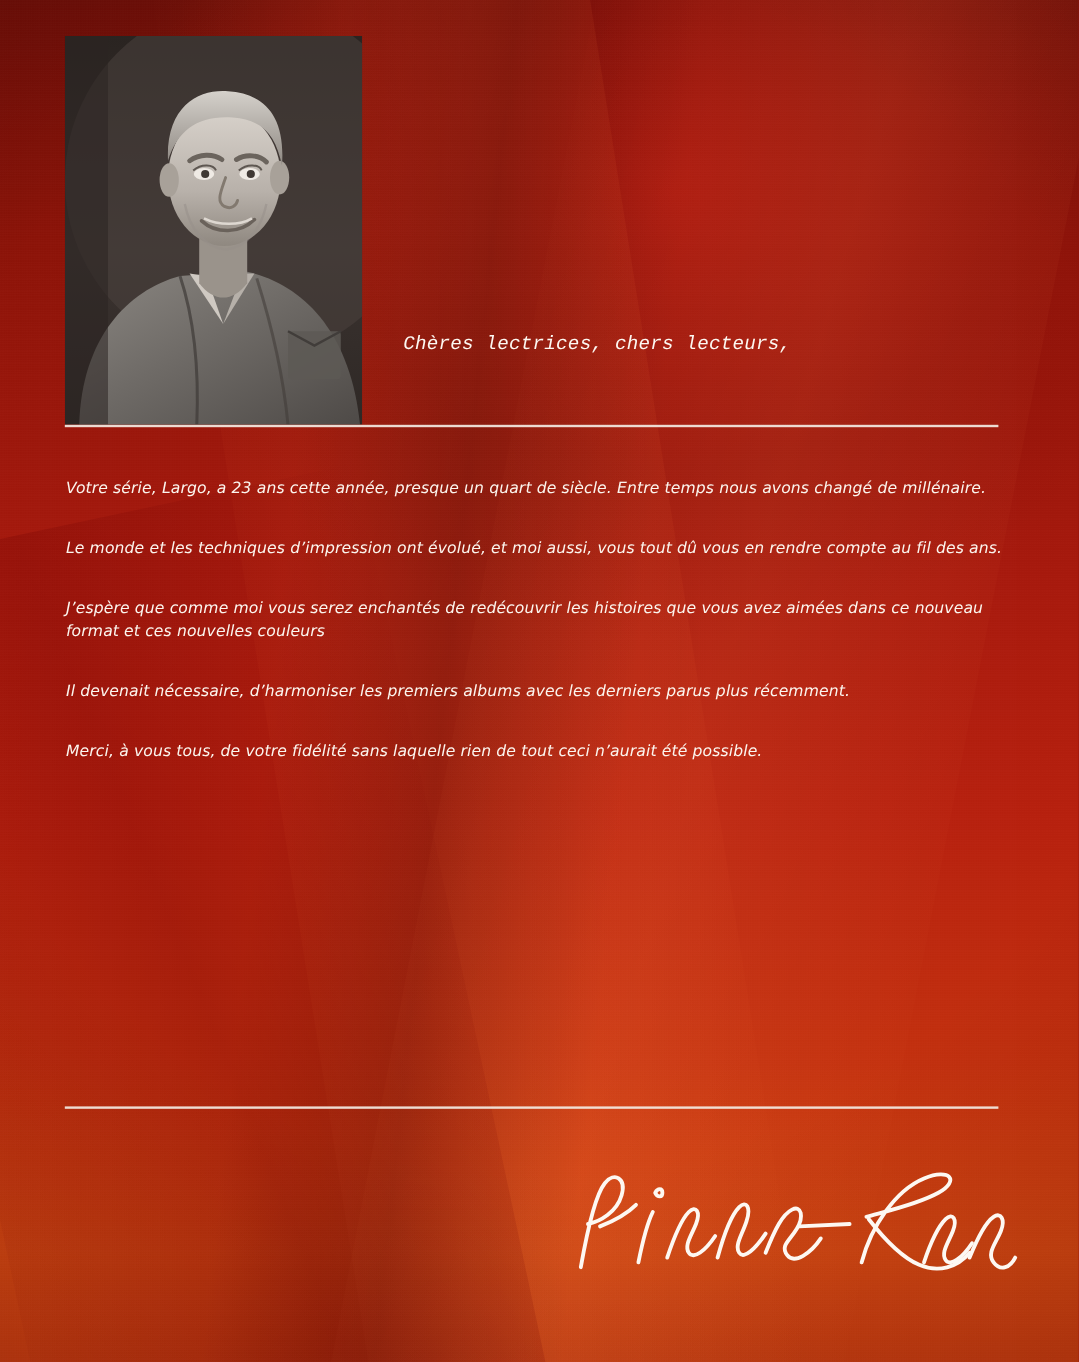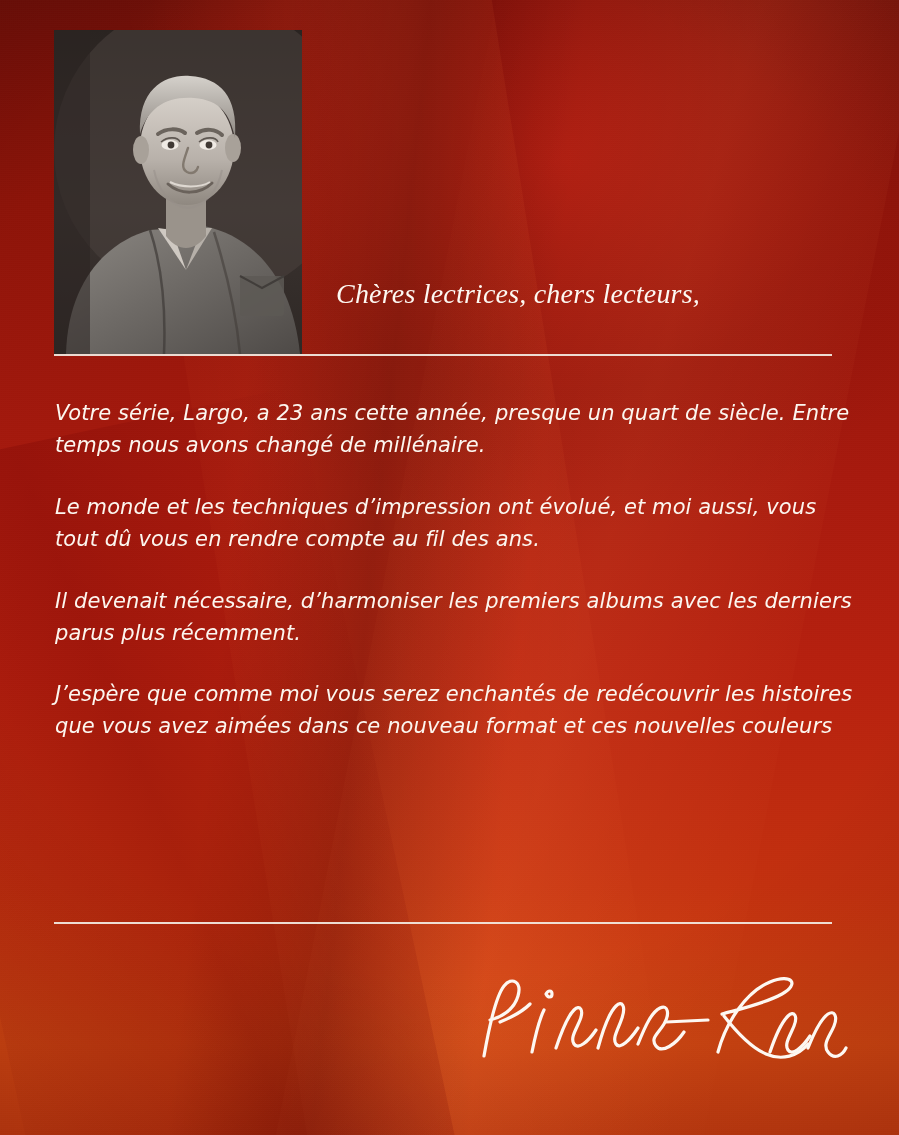--- a/index.html
+++ b/index.html
@@ -93,39 +93,39 @@
     background: #f3ece3;
     opacity: 0.92;
   }
   .rule-top { top: 354px; }
   .rule-bottom { top: 922px; }
 
   .salutation {
     position: absolute;
     left: 336px;
     top: 278px;
-    font-family: Liberation Serif, serif;
+    font-family: Liberation Mono, monospace;
     font-style: italic;
-    font-size: 28px;
+    font-size: 16px;
     color: #fdf8f2;
     letter-spacing: 0.2px;
     white-space: nowrap;
   }
 
   .letter {
     position: absolute;
     left: 55px;
     top: 398px;
     width: 806px;
   }
   .letter p {
     margin: 0 0 30px 0;
     font-family: "DejaVu Sans", sans-serif;
     font-style: italic;
-    font-size: 21px;
+    font-size: 13px;
     line-height: 1.52;
     color: #fcf6ef;
     letter-spacing: 0.1px;
   }
   .letter p:last-child { margin-bottom: 0; }
 
   .signature {
     position: absolute;
     left: 470px;
     top: 960px;
@@ -219,22 +219,23 @@
     </svg>
   </div>
 
   <div class="rule rule-top"></div>
 
   <div class="salutation">Chères lectrices, chers lecteurs,</div>
 
   <div class="letter">
     <p>Votre série, Largo, a 23 ans cette année, presque un quart de siècle. Entre temps nous avons changé de millénaire.</p>
     <p>Le monde et les techniques d’impression ont évolué, et moi aussi, vous tout dû vous en rendre compte au fil des ans.</p>
+    <p>J’espère que comme moi vous serez enchantés de redécouvrir les histoires que vous avez aimées dans ce nouveau format et ces nouvelles couleurs</p>
     <p>Il devenait nécessaire, d’harmoniser les premiers albums avec les derniers parus plus récemment.</p>
-    <p>J’espère que comme moi vous serez enchantés de redécouvrir les histoires que vous avez aimées dans ce nouveau format et ces nouvelles couleurs</p>
+    <p>Merci, à vous tous, de votre fidélité sans laquelle rien de tout ceci n’aurait été possible.</p>
   </div>
 
   <div class="rule rule-bottom"></div>
 
   <div class="signature">
     <svg width="380" height="120" viewBox="0 0 380 120" xmlns="http://www.w3.org/2000/svg" aria-hidden="true">
       <g fill="none" stroke="#fdf8f2" stroke-width="3.2" stroke-linecap="round" stroke-linejoin="round">
         <path d="M14 96 C 20 62, 26 36, 34 26 C 42 16, 52 22, 48 36 C 44 50, 30 58, 20 60"></path>
         <path d="M30 62 C 40 58, 52 52, 60 44"></path>
         <path d="M62 92 C 66 72, 70 58, 74 50"></path>

